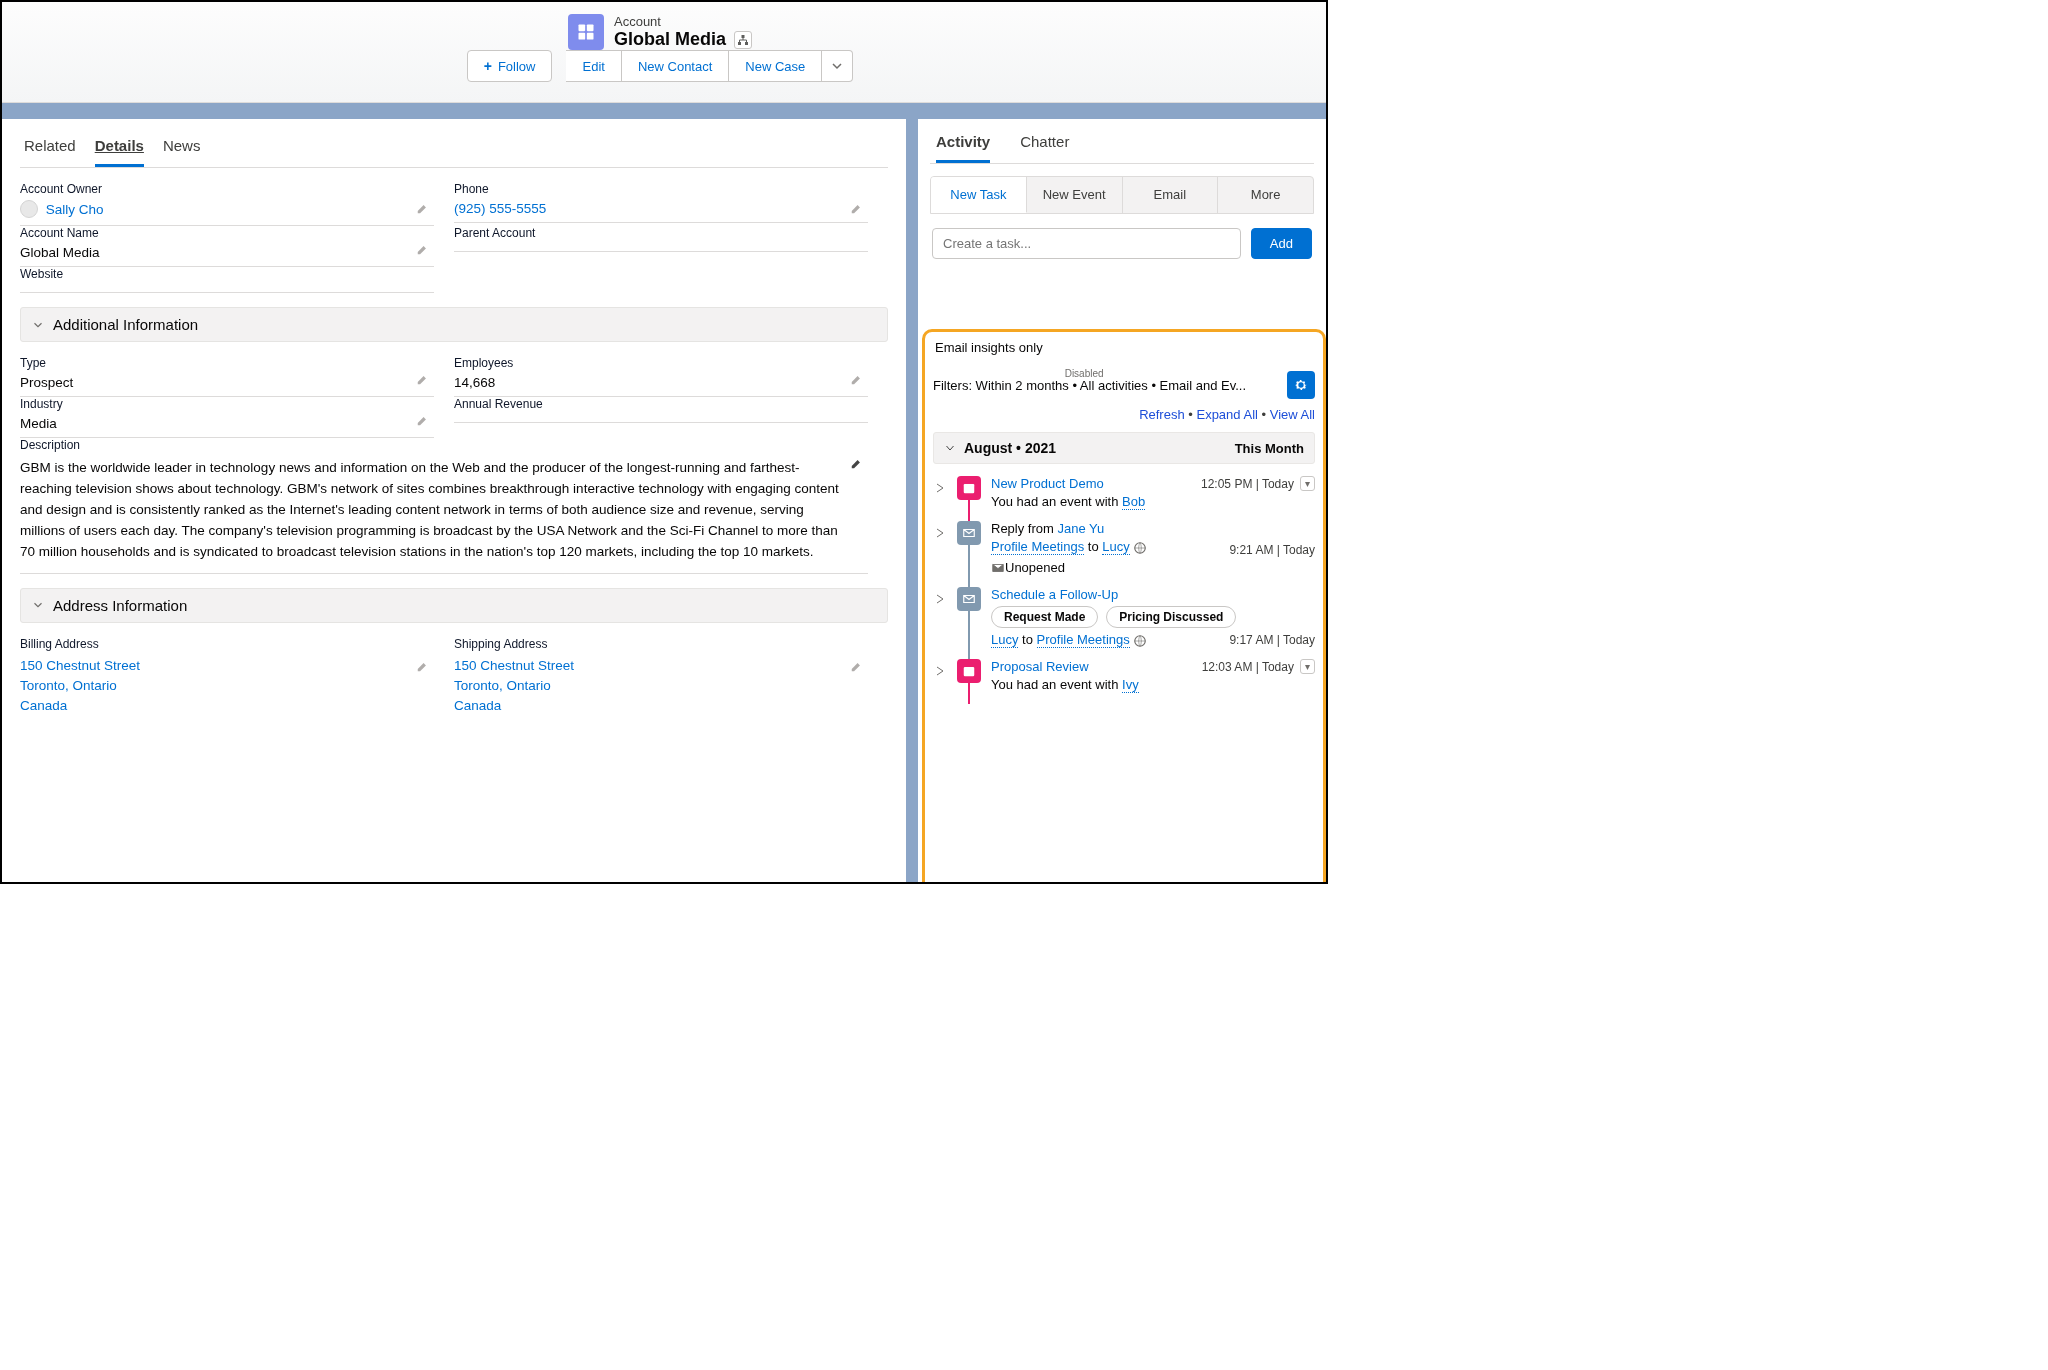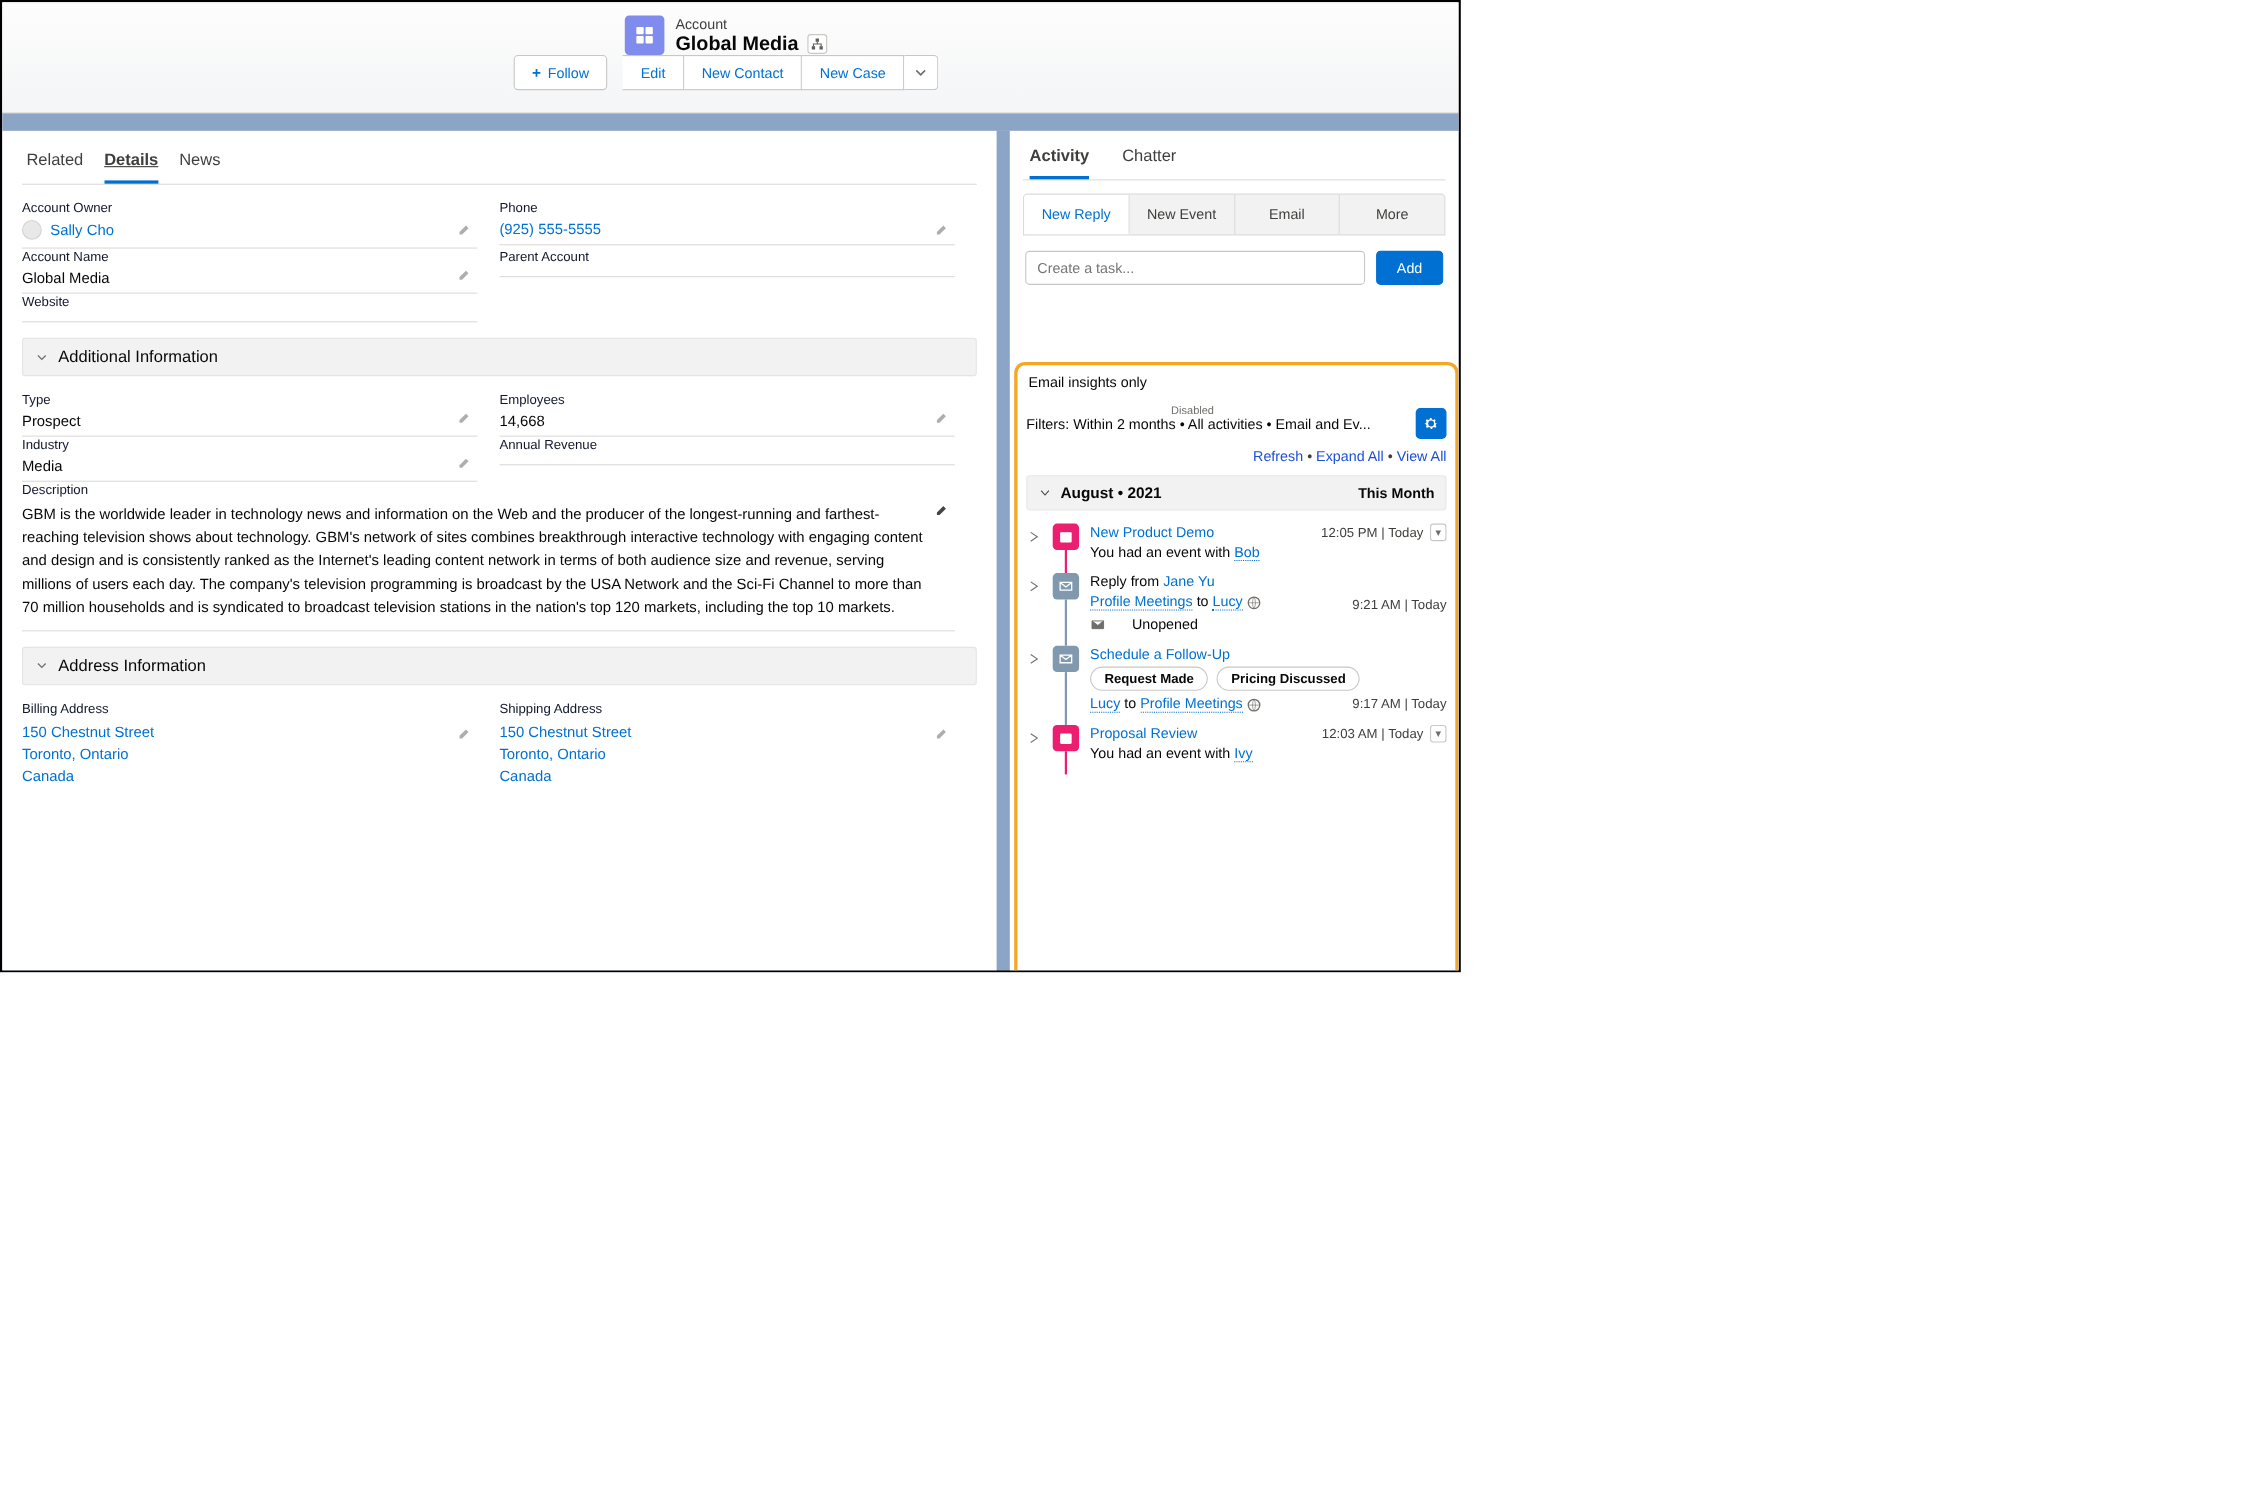--- a/index.html
+++ b/index.html
@@ -210,21 +210,21 @@
 .tl-meta .dd { border: 1px solid #c9c7c5; border-radius: 3px; padding: 1px 4px; font-size: 10px; color: #706e6b; }
 .tl-sub { margin-top: 3px; }
 .tl-sub .lk { color: #0070d2; border-bottom: 1px dotted #0070d2; }
 .chips { display: flex; gap: 8px; margin: 4px 0 4px 0; }
 .chip {
   border: 1px solid #c9c7c5; border-radius: 12px; padding: 3px 12px;
   font-size: 12px; font-weight: 600; background: #fff;
 }
 .globe { display:inline-block; width:14px; height:14px; }
 .globe svg { width:14px; height:14px; fill:#706e6b; vertical-align:middle;}
-.unopen-row { display:flex; align-items:center; gap:24px; margin-top:6px; margin-left: 0px; font-size: 13px;}
+.unopen-row { display:flex; align-items:center; gap:0; margin-top:6px; margin-left: 0px; font-size: 13px;}
 .unopen-row svg { width:14px; height:14px; fill:#706e6b; }
 </style>
 </head>
 <body>
 
 <div class="page">
 
   <div class="page-header">
     <div class="hdr-left">
       <div class="entity-icon">
@@ -389,21 +389,21 @@
       </div>
     </div>
 
     <div class="col-side">
       <div class="side-tabs">
         <div class="side-tab active">Activity</div>
         <div class="side-tab">Chatter</div>
       </div>
 
       <div class="action-tabs">
-        <div class="action-tab active">New Reply</div>
+        <div class="action-tab active">New Task</div>
         <div class="action-tab">New Event</div>
         <div class="action-tab">Email</div>
         <div class="action-tab">More</div>
       </div>
 
       <div class="task-row">
         <input class="task-input" placeholder="Create a task..." style="">
         <button class="add-btn">Add</button>
       </div>
 

